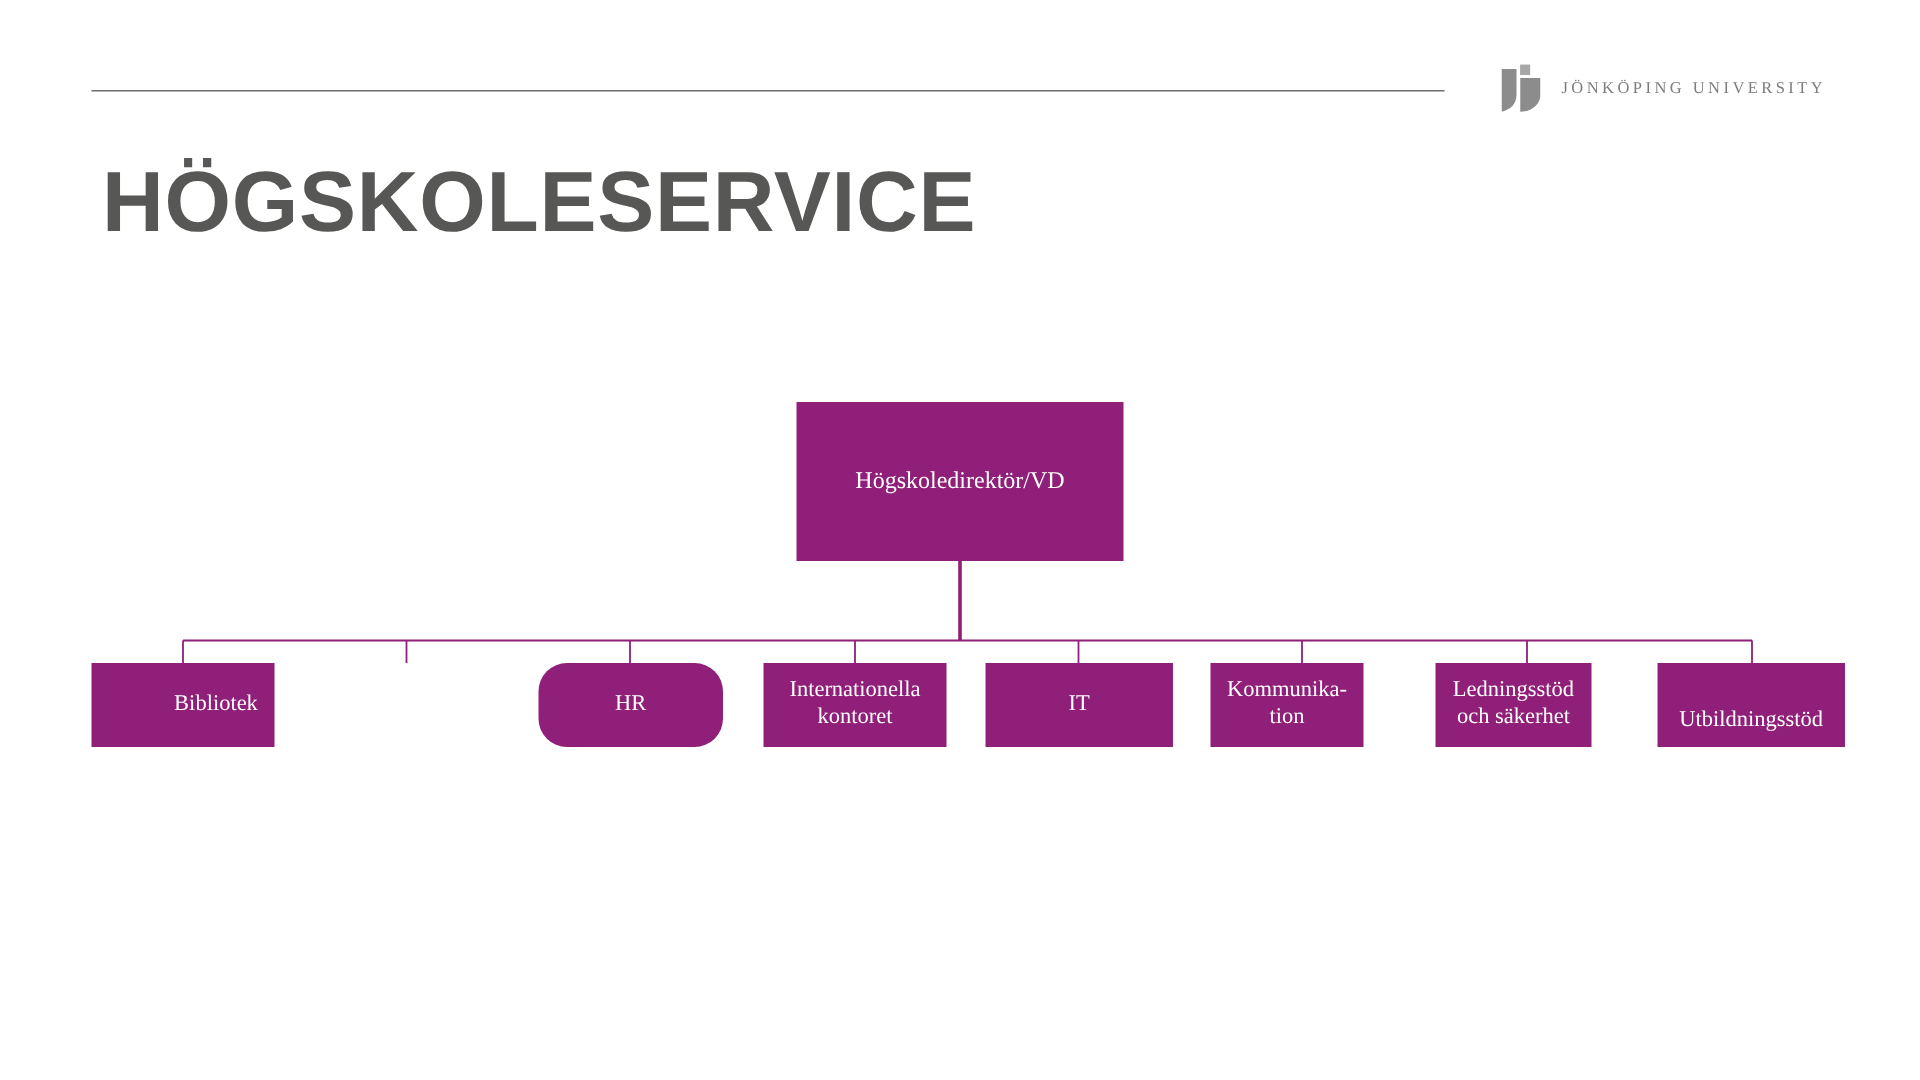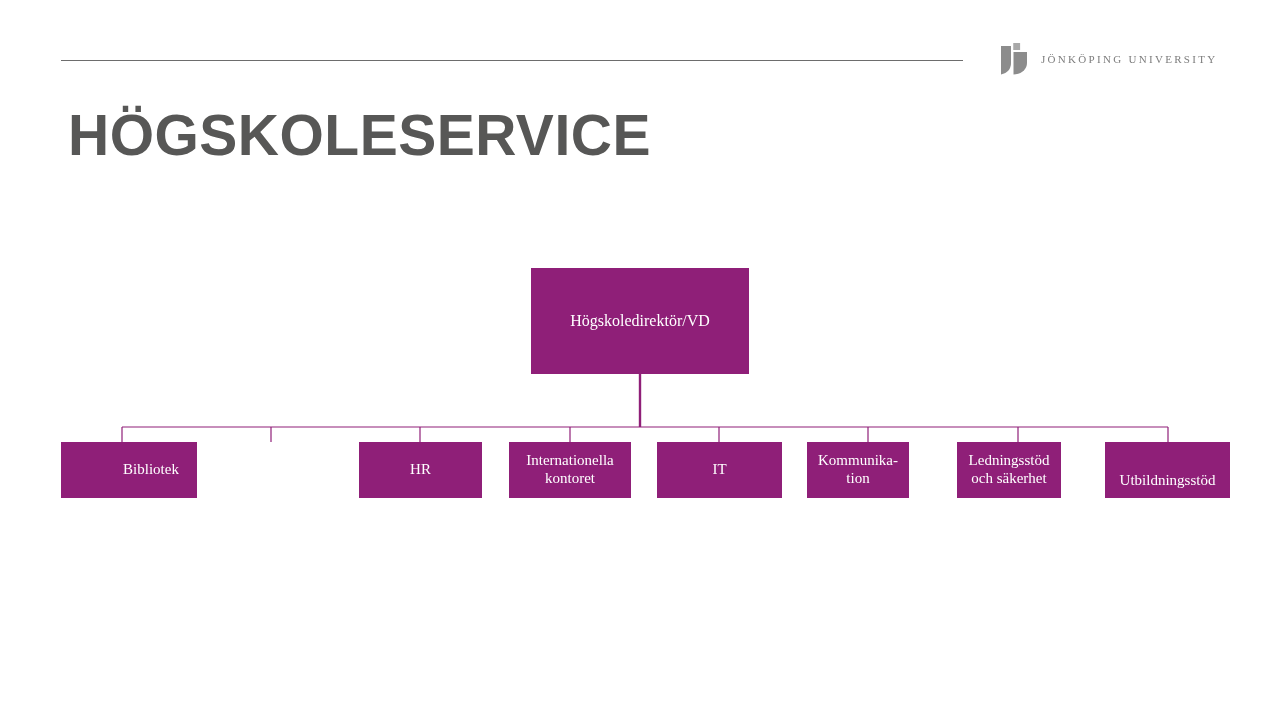--- a/index.html
+++ b/index.html
@@ -153,24 +153,24 @@
       <line x1="719" y1="427" x2="719" y2="442" stroke="#8f1f78" stroke-width="1.2"></line>
       <line x1="868" y1="427" x2="868" y2="442" stroke="#8f1f78" stroke-width="1.2"></line>
       <line x1="1018" y1="427" x2="1018" y2="442" stroke="#8f1f78" stroke-width="1.2"></line>
       <line x1="1168" y1="427" x2="1168" y2="442" stroke="#8f1f78" stroke-width="1.2"></line>
     </svg>
 
     <div class="node node-root">
       <span class="node-label">Högskoledirektör/VD</span>
     </div>
 
-    <div class="node node-child" style="left:61px;  width:136px;padding-left:44px;">
+    <div class="node node-child" style="left:61px;  width:122px;padding-left:44px;">
       <span class="node-label">Bibliotek</span>
     </div>
-    <div class="node node-child" style="left:359px; width:123px;">
+    <div class="node node-child" style="left:359px; width:123px;border-radius:19px;">
       <span class="node-label">HR</span>
     </div>
     <div class="node node-child" style="left:509px; width:122px;">
       <span class="node-label">Internationella
 kontoret</span>
     </div>
     <div class="node node-child" style="left:657px; width:125px;">
       <span class="node-label">IT</span>
     </div>
     <div class="node node-child" style="left:807px; width:102px;">

